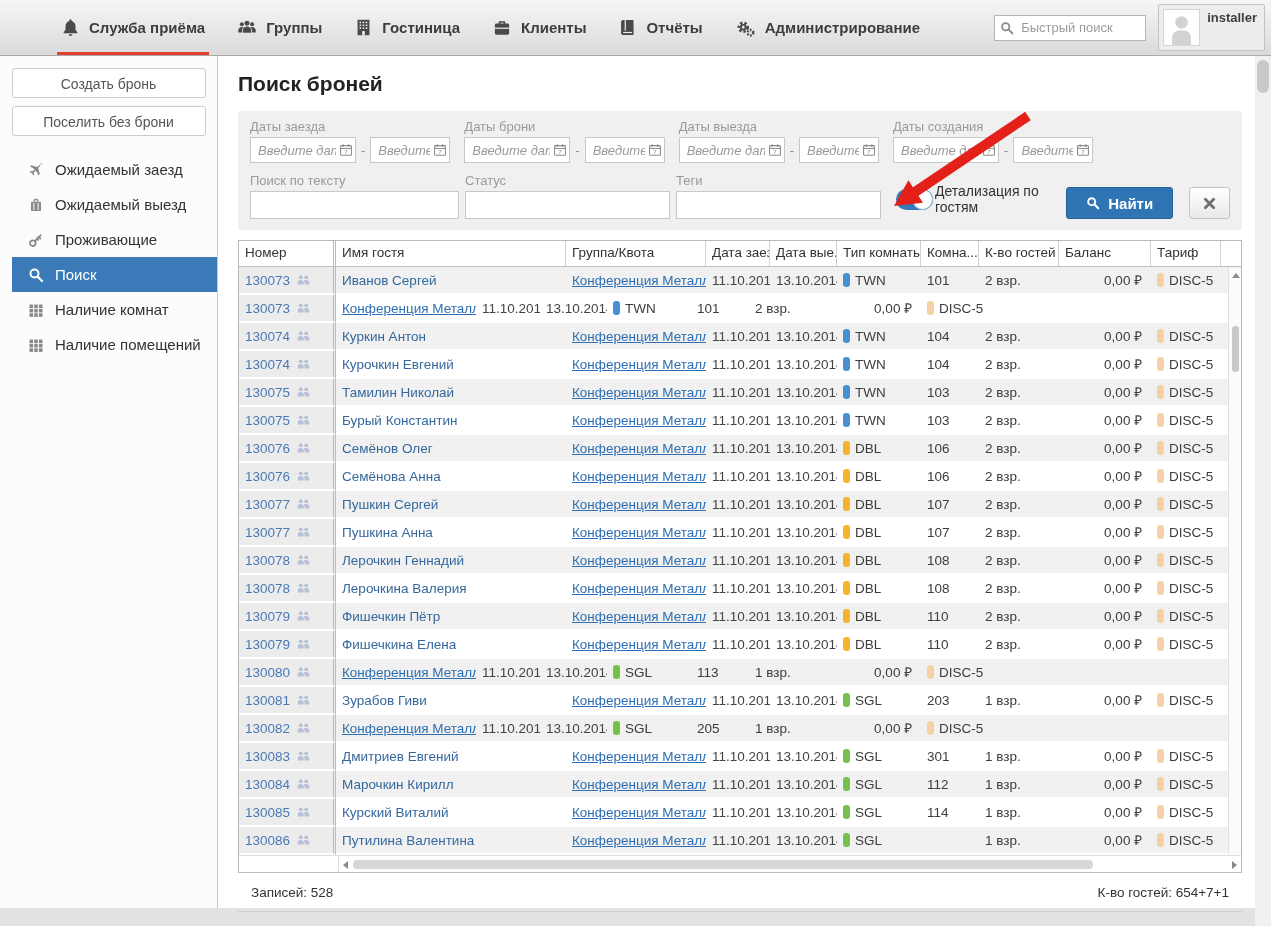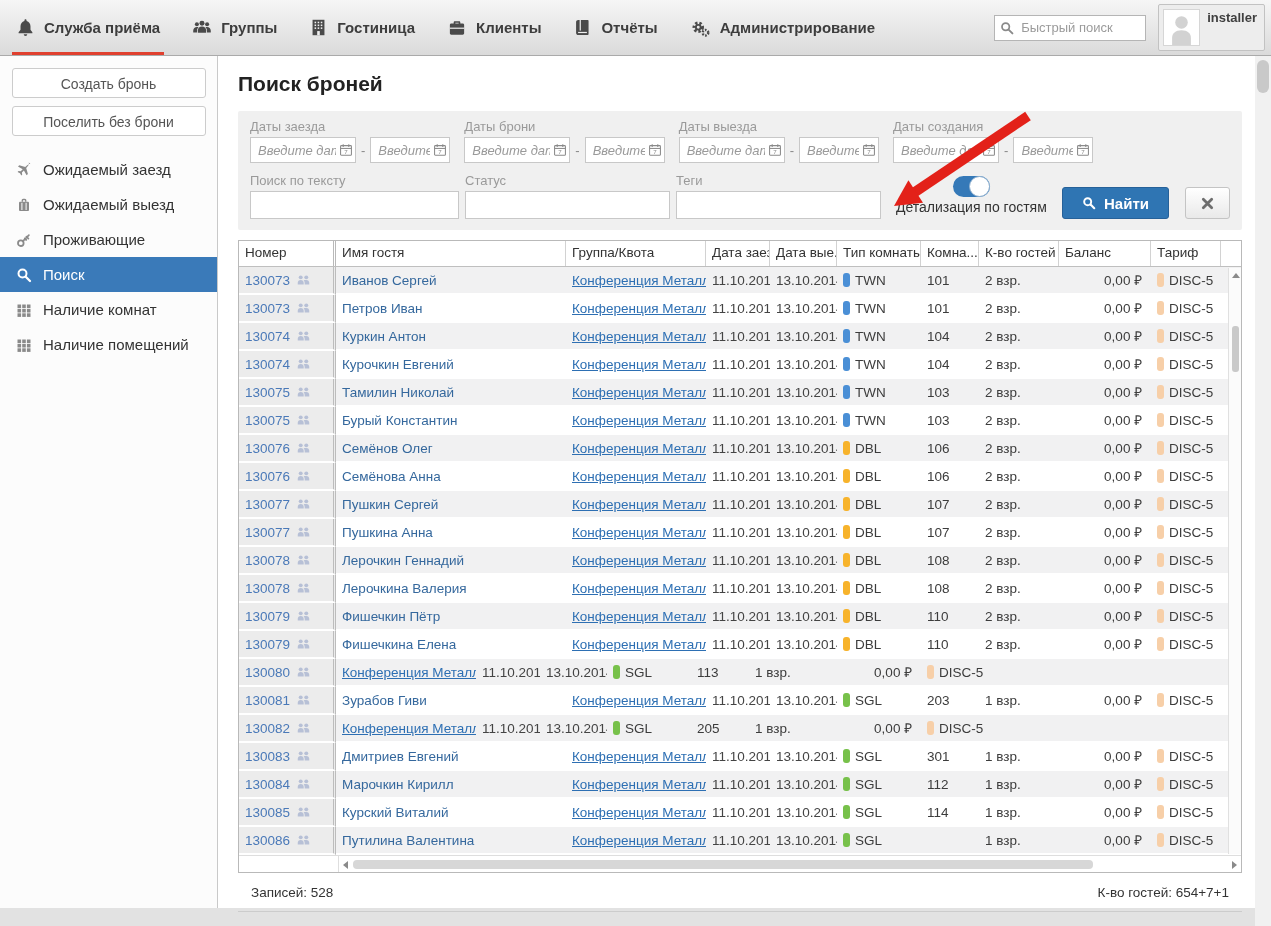--- a/index.html
+++ b/index.html
@@ -4,21 +4,21 @@
 <style>
   * { box-sizing: border-box; }
   html,body { margin:0; padding:0; }
   body { font-family:"Liberation Sans", sans-serif; background:#e7e7e7; }
   .app { position:relative; width:1271px; height:926px; background:#e2e2e2; overflow:hidden; }
 
   
   .topnav { position:absolute; top:0; left:0; right:0; height:56px;
     background:linear-gradient(#f6f6f6,#dadada); border-bottom:1px solid #aaa;
     display:flex; align-items:stretch; z-index:5; }
-  .nav-items { display:flex; }
+  .nav-items { display:flex;padding-left:45px; }
   .nav-item { position:relative; display:flex; align-items:center; gap:9px; padding:0 16px;
     font-size:15px; font-weight:bold; color:#3d3d3d; cursor:pointer; }
   .nav-item .n-ico { color:#4a4a4a; display:flex; }
   .nav-item.active::after { content:""; position:absolute; left:12px; right:12px; bottom:0;
     height:3px; background:#e0402f; }
   .nav-right { margin-left:auto; display:flex; align-items:center; gap:12px; padding-right:6px; }
   .quick-search { position:relative; }
   .quick-search input { width:152px; height:26px; border:1px solid #b5b5b5; padding:0 6px 0 26px;
     font-size:13px; color:#444; font-family:"Liberation Sans",sans-serif; }
   .quick-search input::placeholder { color:#9b9b9b; }
@@ -28,21 +28,21 @@
   .avatar { width:37px; height:37px; background:#fff; border:1px solid #d6d6d6; }
   .user-name { font-weight:bold; font-size:13px; color:#3f3f3f; margin-top:1px; padding-right:3px; }
 
   
   .sidebar { position:absolute; top:56px; left:0; width:218px; height:852px;
     background:#fcfcfc; border-right:1px solid #c9c9c9; }
   .side-btn { display:block; width:194px; margin:12px auto 0; height:30px; line-height:28px;
     text-align:center; background:#fff; border:1px solid #ccc; border-radius:3px;
     font-size:14px; color:#555; cursor:pointer; }
   .side-btn + .side-btn { margin-top:8px; }
-  .side-menu { margin-top:16px; }
+  .side-menu { margin-top:16px;padding-left:12px; }
   .side-item { display:flex; align-items:center; gap:11px; height:35px; padding-left:15px;
     font-size:15px; color:#333; cursor:pointer; }
   .side-item .s-ico { color:#8a8a8a; display:flex; width:17px; justify-content:center; }
   .side-item.active { background:#3a7ab9; color:#fff; }
   .side-item.active .s-ico { color:#fff; }
 
   
   .content { position:absolute; top:56px; left:218px; width:1037px; height:852px; background:#fff; }
   .page-title { margin:16px 0 0 20px; font-size:21px; font-weight:bold; color:#222; }
 
@@ -54,21 +54,21 @@
   .date-wrap { position:relative; }
   .date-wrap input { height:26px; border:1px solid #c8c8c8; padding:0 19px 0 7px; font-size:13px;
     color:#555; font-family:"Liberation Sans",sans-serif; background:#fff; }
   .date-wrap input::placeholder { color:#9a9a9a; font-style:italic; }
   .date-from { width:106px; } .date-to { width:80px; }
   .cal-ico { position:absolute; right:3px; top:6px; }
   .filter-row2 { display:flex; align-items:flex-end; gap:6px; margin-top:9px; }
   .tf input { height:28px; border:1px solid #c8c8c8; background:#fff; font-size:13px; padding:0 7px;
     font-family:"Liberation Sans",sans-serif; }
   .tf-1 input { width:209px; } .tf-2 input { width:205px; } .tf-3 input { width:205px; }
-  .toggle-group { display:flex; align-items:center; gap:2px; margin:0 0 4px 9px;flex-direction:column; }
+  .toggle-group { display:flex; align-items:center; gap:2px; margin:0 0 4px 9px; }
   .toggle { position:relative; width:37px; height:21px; border-radius:11px; background:#bbb;
     cursor:pointer; flex:none; }
   .toggle.on { background:#3579b8; }
   .knob { position:absolute; top:0px; left:0px; width:21px; height:21px; border-radius:50%;
     background:#fff; border:1px solid #8fb0cf; }
   .toggle.on .knob { left:auto; right:0; }
   .toggle-label { font-size:14px; color:#333; }
   .find-btn { margin-left:auto; height:32px; padding:0 19px; background:#2f75b3; color:#fff;
     border:1px solid #266199; border-radius:3px; font-size:15px; font-weight:bold;
     display:flex; align-items:center; gap:8px; cursor:pointer; margin-bottom:0px; }
@@ -486,23 +486,20 @@
       <span class="num">130073</span>
       <span class="row-group-ico">
         <svg width="15" height="13" viewBox="0 0 16 14" fill="#b7c0d6">
                   <circle cx="5" cy="3.6" r="2.1"></circle>
                   <circle cx="11" cy="3.6" r="2.1"></circle>
                   <path d="M5 6.4c2 0 3.2 1.2 3.2 3v2H1.8v-2c0-1.8 1.2-3 3.2-3z"></path>
                   <path d="M11 6.4c2 0 3.2 1.2 3.2 3v2H9.3v-1.6c0-1.3-.4-2.4-1.2-3.1.8-.2 1.9-.3 2.9-.3z"></path>
                 </svg>
       </span>
     </div>
-    <div class="tcell c1">
-      <span class="guest">Петров Иван</span>
-    </div>
     <div class="tcell c2">
       <a class="glink">Конференция Металлу</a>
     </div>
     <div class="tcell c3 datec">11.10.2014</div>
     <div class="tcell c4 datec">13.10.2014</div>
     <div class="tcell c5">
       <span class="badge" style="background: rgb(74, 143, 214);"></span>
       <span>TWN</span>
     </div>
     <div class="tcell c6">101</div>

